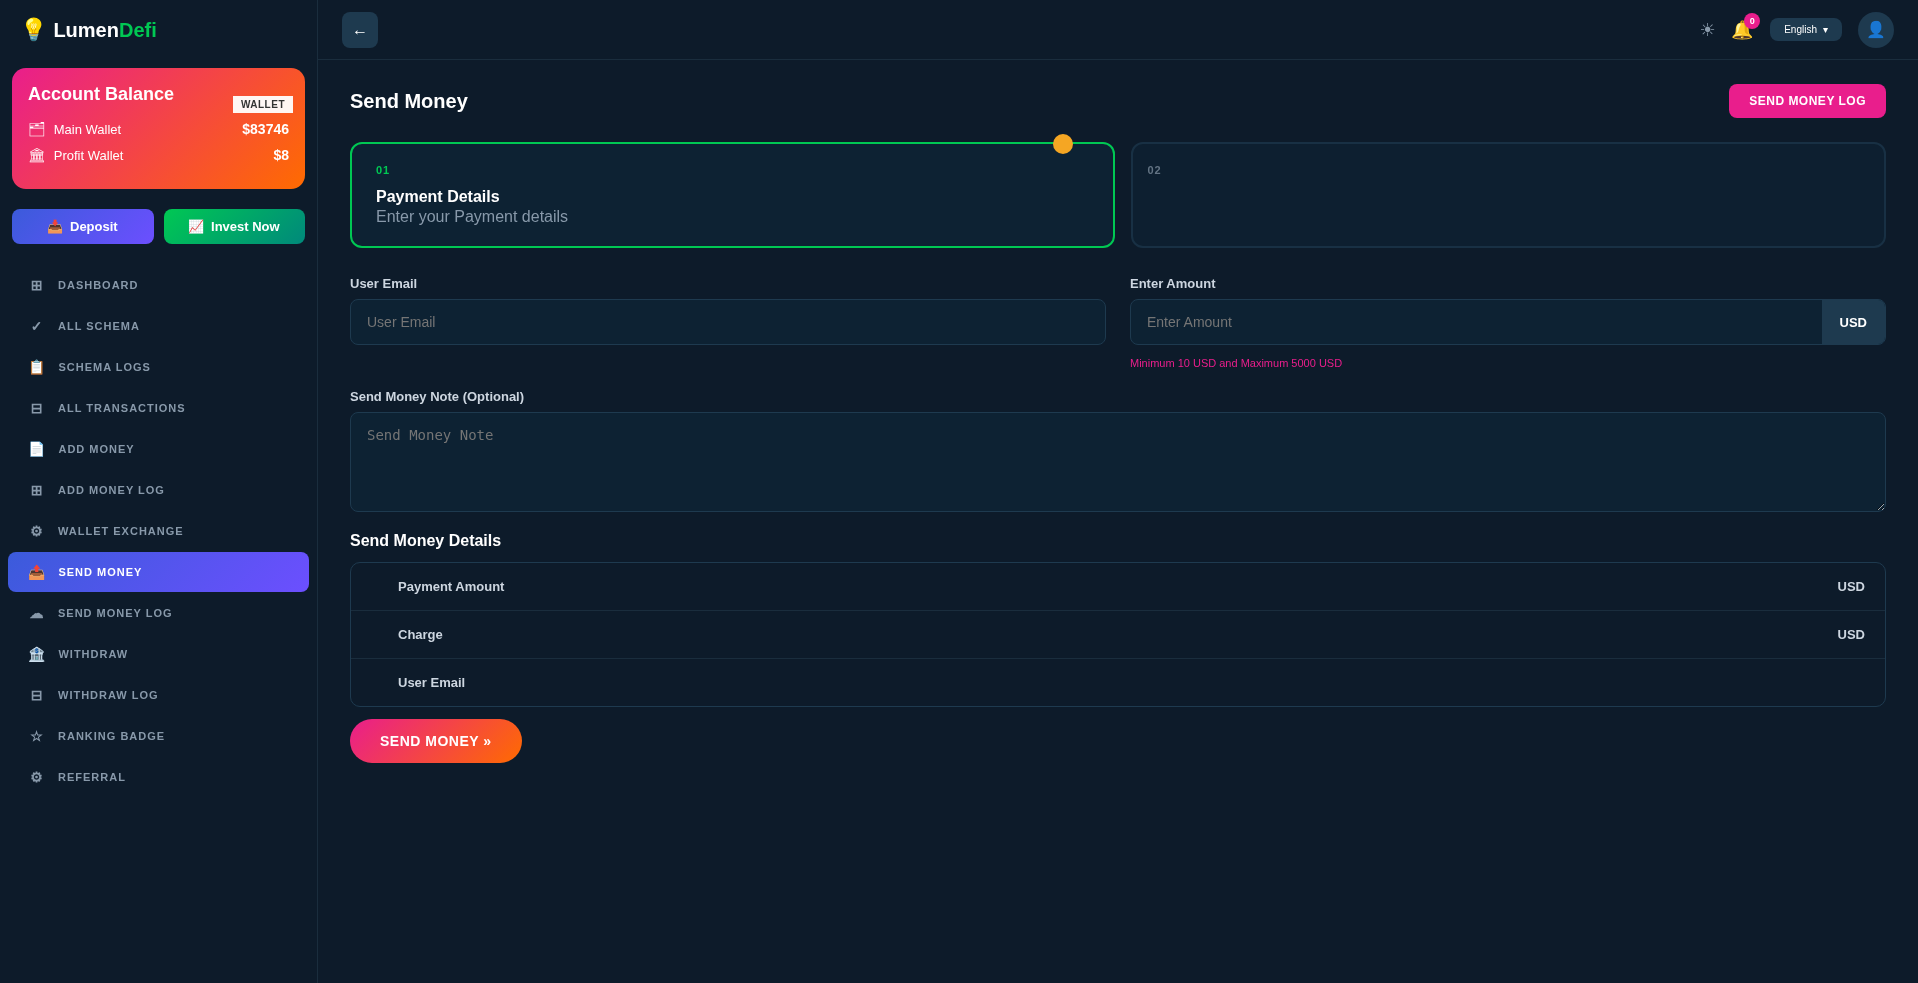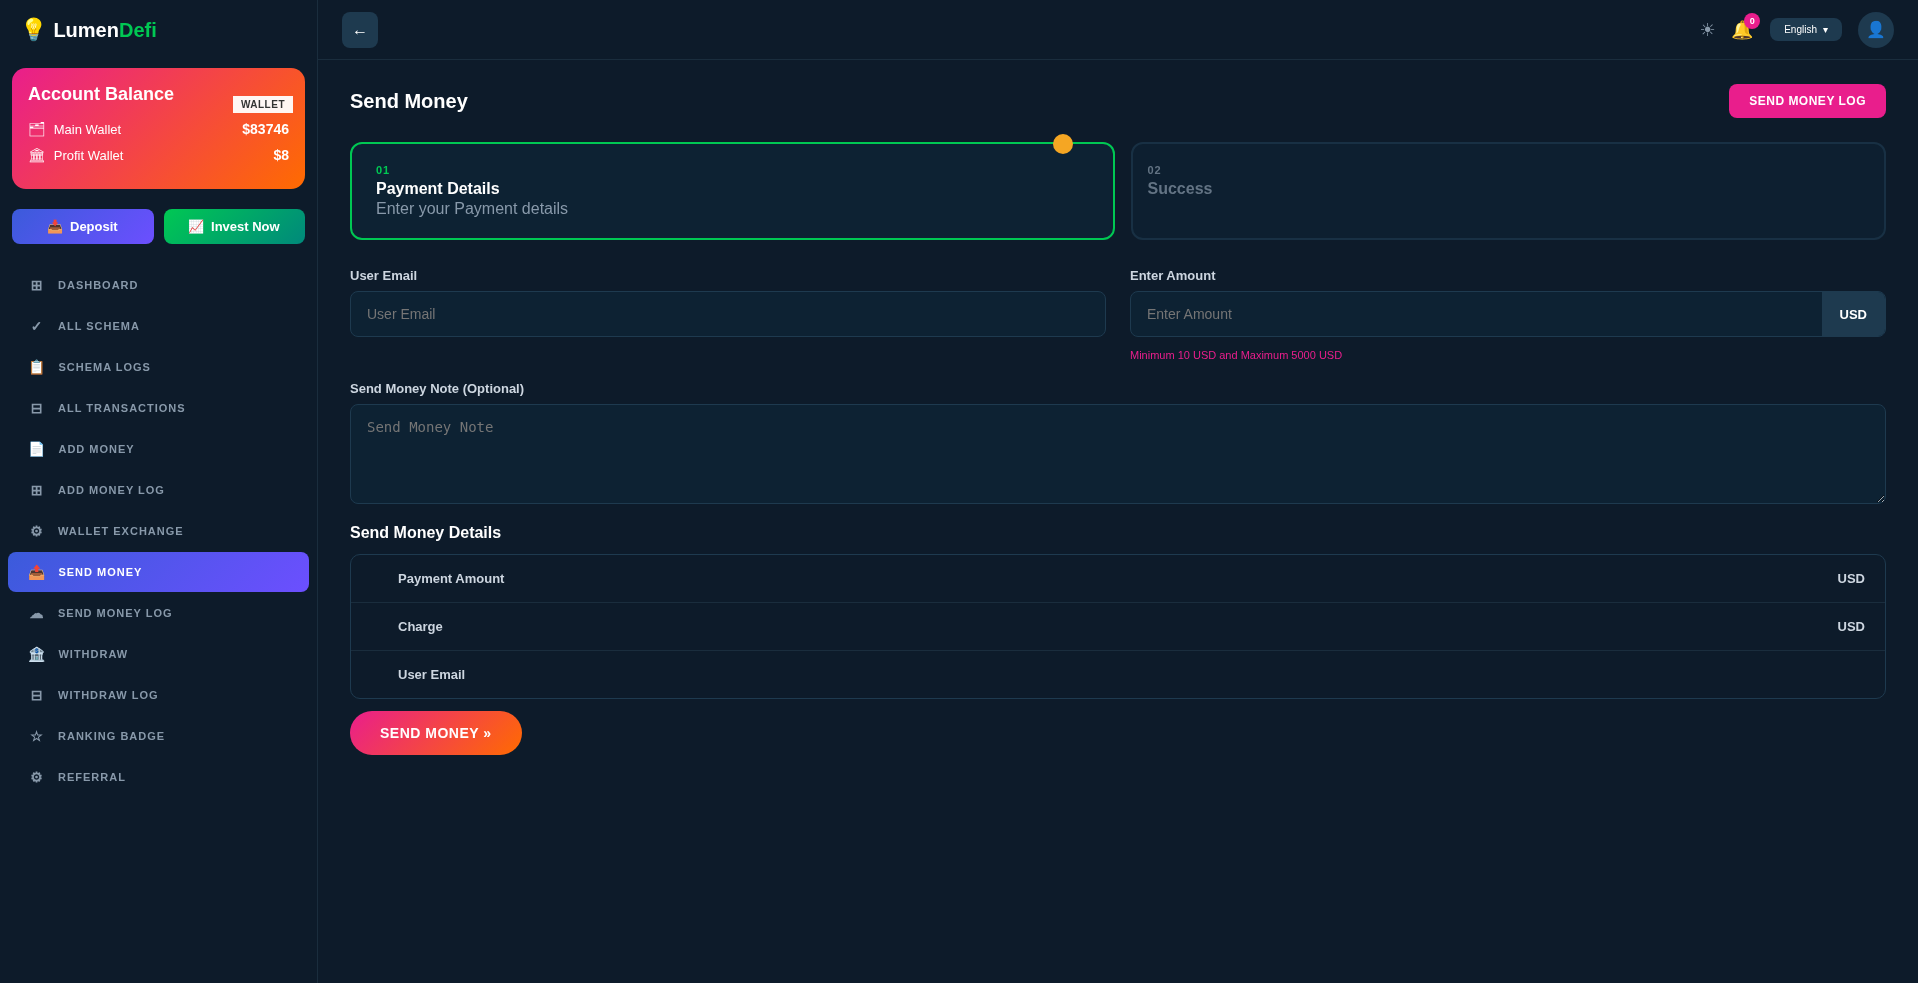--- a/index.html
+++ b/index.html
@@ -329,21 +329,21 @@
       height: 20px;
       background: #f5a623;
       border-radius: 50%;
     }
 
     .step-number {
       font-size: 11px;
       color: #8899aa;
       font-weight: 700;
       letter-spacing: 1px;
-      margin-bottom: 4px;
+      margin-bottom: 12px;
     }
 
     .step-card.active .step-number {
       color: #00c853;
     }
 
     .step-name {
       font-size: 16px;
       font-weight: 700;
       color: #fff;
@@ -623,21 +623,20 @@
 
     <div class="steps-container">
       <div class="step-card active">
         <div class="step-dot"></div>
         <div class="step-number">01</div>
         <div class="step-name">Payment Details</div>
         <div class="step-desc">Enter your Payment details</div>
       </div>
       <div class="step-card inactive">
         <div class="step-number">02</div>
-        <div class="step-name">Success</div>
       </div>
     </div>
 
     <div class="form-row">
       <div class="form-group">
         <label class="form-label">User Email</label>
         <input class="form-input" type="email" placeholder="User Email" style="">
       </div>
       <div class="form-group">
         <label class="form-label">Enter Amount</label>

